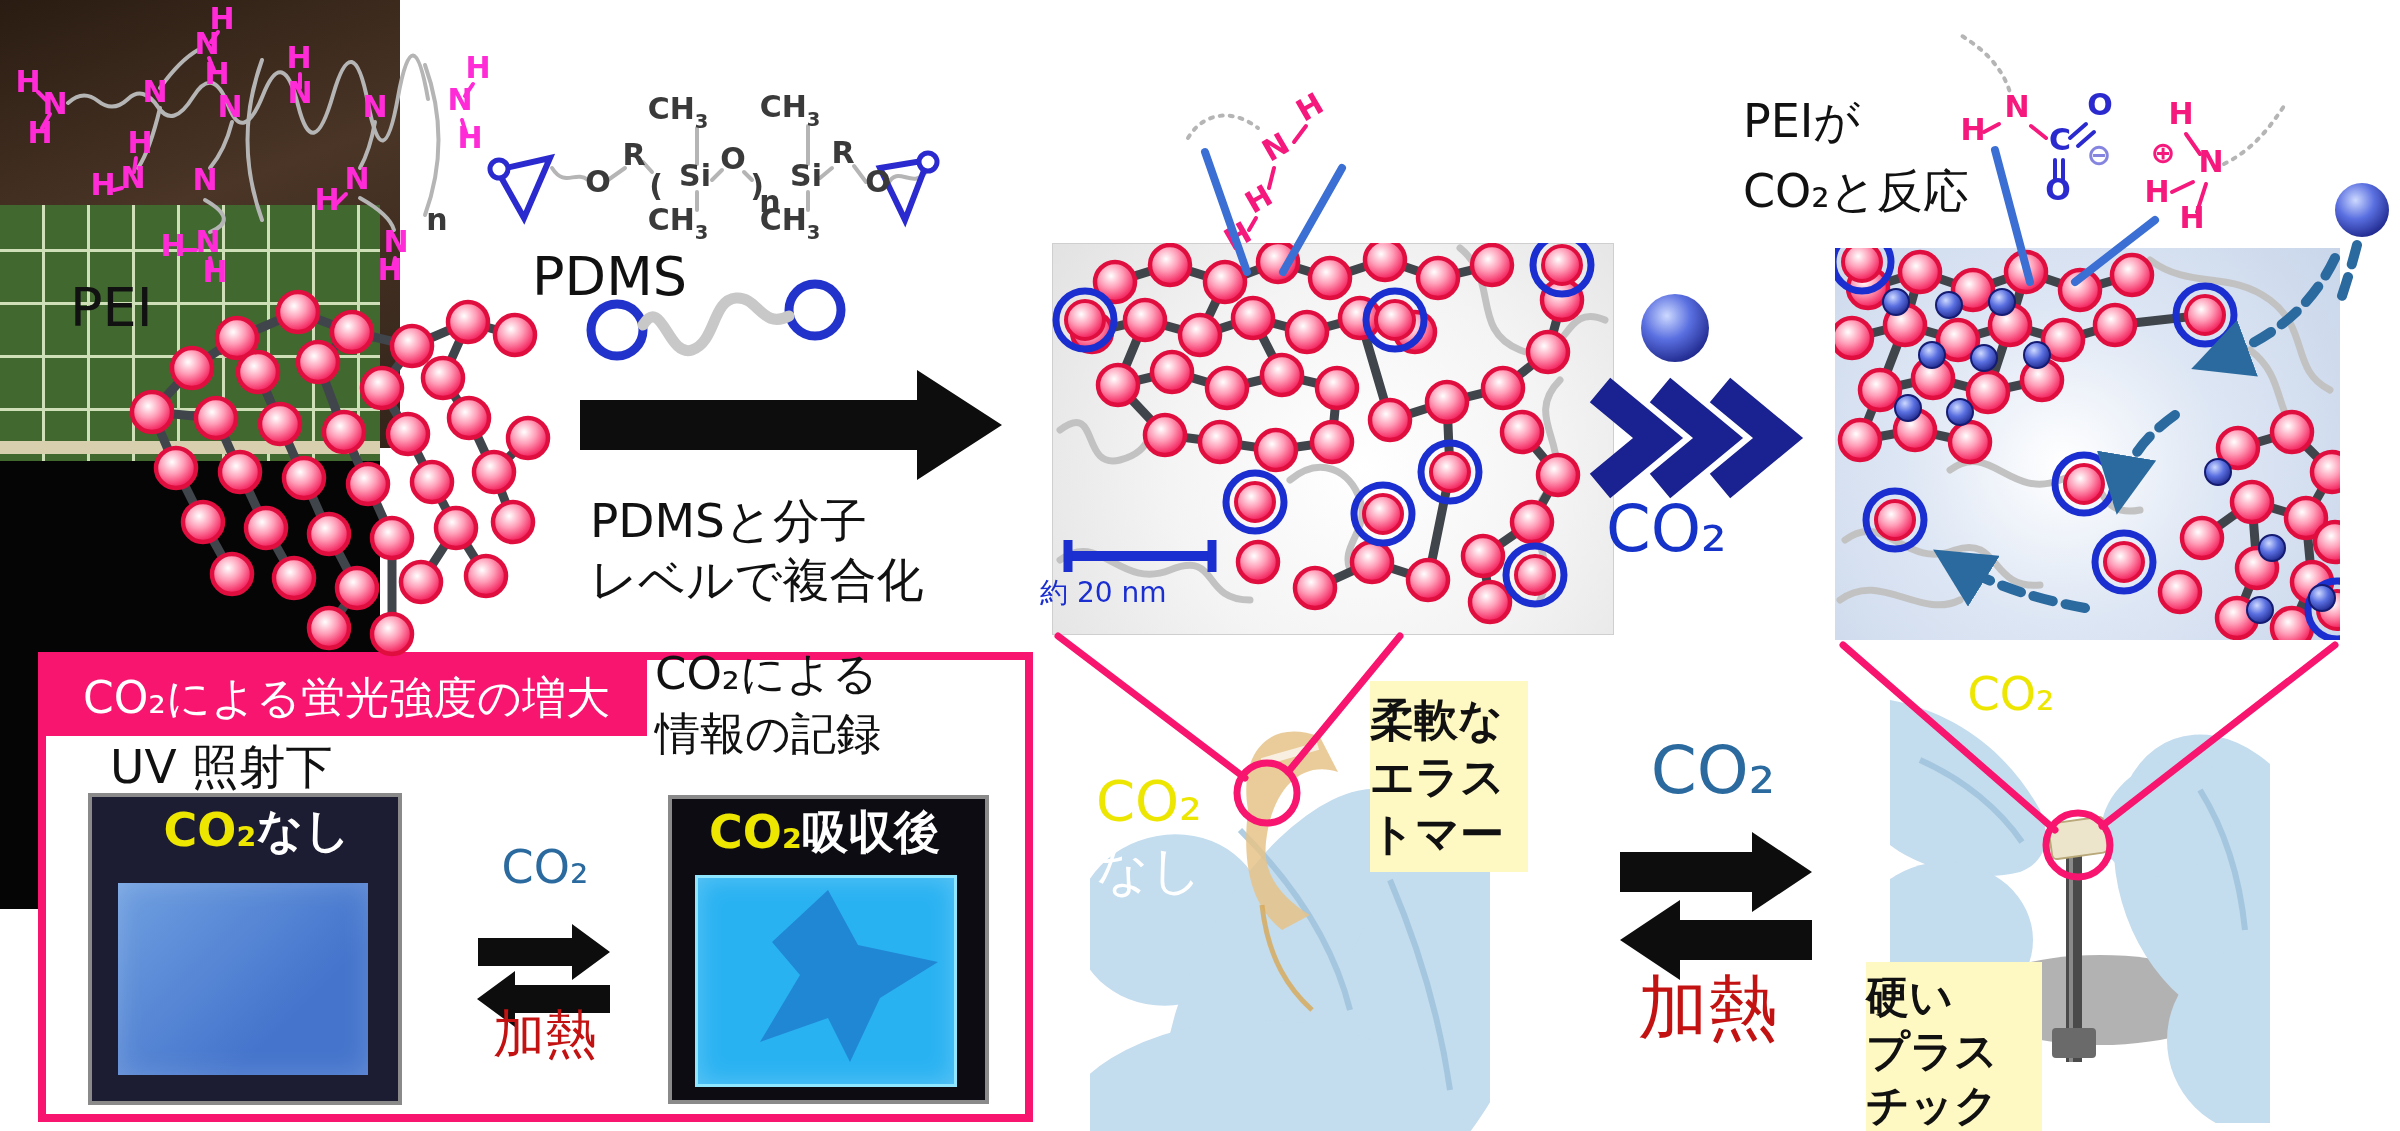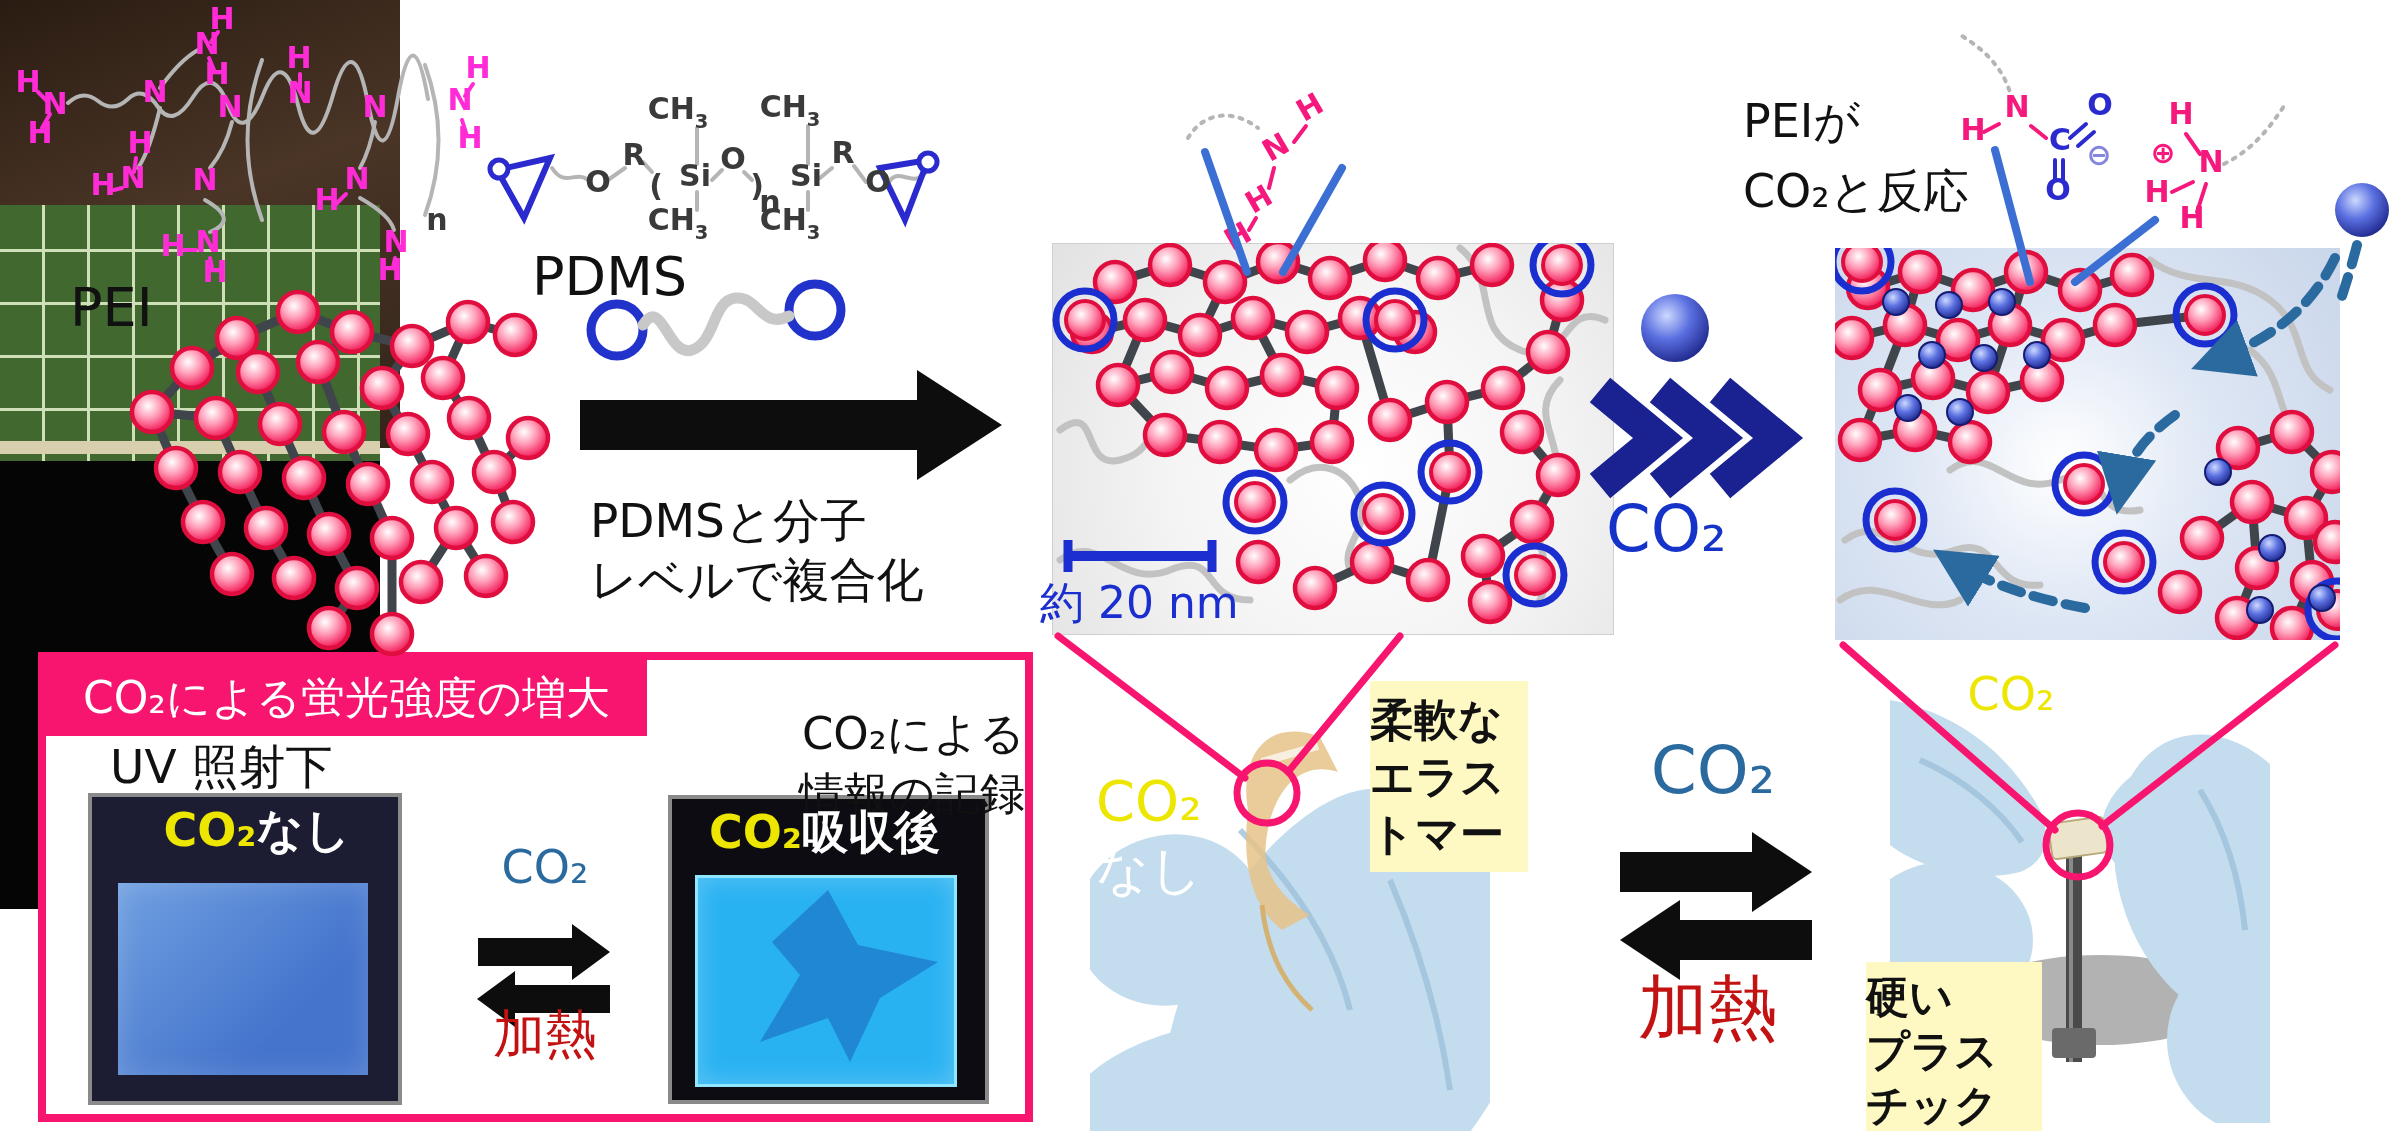--- a/index.html
+++ b/index.html
@@ -10,21 +10,21 @@
   #panel-mid{left:1052px;top:243px;width:560px;height:390px;
     background:radial-gradient(circle at 55% 58%, #ffffff 0%, #f4f4f4 50%, #e2e2e2 100%);
     border:1px solid #cfcfcf;}
   #panel-right{left:1835px;top:248px;width:505px;height:392px;
     background:radial-gradient(circle at 45% 55%, #ffffff 0%, #dde6f4 45%, #c9d6ea 100%);}
   
   #fluor-box{position:absolute;left:38px;top:652px;width:979px;height:454px;
     border:8px solid var(--accent-pink);background:#fff;z-index:1;}
   #fluor-header{left:46px;top:660px;width:601px;height:76px;background:var(--accent-pink);
     color:#fff;font-size:44px;text-align:center;line-height:76px;}
-  #record-cap{left:655px;top:704px;width:370px;text-align:right;font-size:45px;line-height:60px;}
+  #record-cap{left:655px;top:644px;width:370px;text-align:left;font-size:45px;line-height:60px;}
   #uv-cap{left:110px;top:736px;font-size:47px;}
   .uvphoto{position:absolute;z-index:1;border:4px solid #8a8a8a;}
   #photo-uv1{left:88px;top:793px;width:306px;height:304px;background:#1c1c32;}
   #sq1{position:absolute;left:26px;top:86px;width:250px;height:192px;
     background:linear-gradient(135deg,#6f9fe0,#4474cc 70%);border:3px solid #7caeе8;
     border-color:#7caee8;box-shadow:inset 0 0 28px rgba(255,255,255,.18);}
   #photo-uv2{left:668px;top:795px;width:313px;height:301px;background:#0c0c12;}
   #sq2{position:absolute;left:23px;top:76px;width:256px;height:206px;
     background:#29b2f2;border:3px solid #8fe6ff;box-shadow:inset 0 0 26px rgba(255,255,255,.25);}
   .photo-lab{position:absolute;left:0;top:6px;width:100%;text-align:center;font-weight:bold;font-size:46px;z-index:3;}
@@ -36,21 +36,21 @@
   #photo-right{left:1890px;top:662px;width:380px;height:461px;background:#050505;z-index:1;}
   #mat{position:absolute;left:0;top:205px;width:380px;height:256px;background-color:var(--mat-green);
     background-image:repeating-linear-gradient(90deg,rgba(0,0,0,0) 0 42px,#cfe0b8 42px 45px),
                      repeating-linear-gradient(0deg,rgba(0,0,0,0) 0 50px,#cfe0b8 50px 53px);}
   #mat-strip{position:absolute;left:0;top:441px;width:380px;height:13px;background:#d8cfae;}
   .capbox{position:absolute;background:#fef9c3;z-index:3;font-weight:bold;color:#111;text-align:left;}
   #elast-box{left:1370px;top:681px;width:158px;height:181px;font-size:44px;line-height:57px;padding-top:10px;}
   #plast-box{left:1866px;top:962px;width:176px;height:169px;font-size:43px;line-height:54px;padding-top:8px;}
   
   #arrow-cap{left:590px;top:484px;font-size:47px;line-height:59px;margin-top:7px;}
-  #scale-lab{left:1040px;top:574px;font-size:44px;color:var(--ring-blue);}
+  #scale-lab{left:1040px;top:574px;font-size:28px;color:var(--ring-blue);}
   #reaction-cap{left:1743px;top:86px;font-size:46px;line-height:70px;}
   #co2-chev{left:1606px;top:492px;font-size:64px;color:var(--co2-bright-blue);}
   #eq1-co2{left:462px;top:840px;width:166px;text-align:center;font-size:46px;color:var(--co2-steel-blue);}
   #eq1-heat{left:455px;top:1000px;width:180px;text-align:center;font-size:52px;color:var(--heat-red);}
   #eq2-co2{left:1608px;top:732px;width:210px;text-align:center;font-size:66px;color:var(--co2-steel-blue);}
   #eq2-heat{left:1598px;top:962px;width:220px;text-align:center;font-size:70px;color:var(--heat-red);}
   #mid-co2{left:1096px;top:768px;font-size:56px;color:var(--label-yellow);z-index:3;}
   #mid-rest{left:1096px;top:836px;font-size:52px;color:#fff;z-index:3;}
   #right-lab{left:1890px;top:664px;width:380px;text-align:center;font-size:46px;z-index:3;}
   

